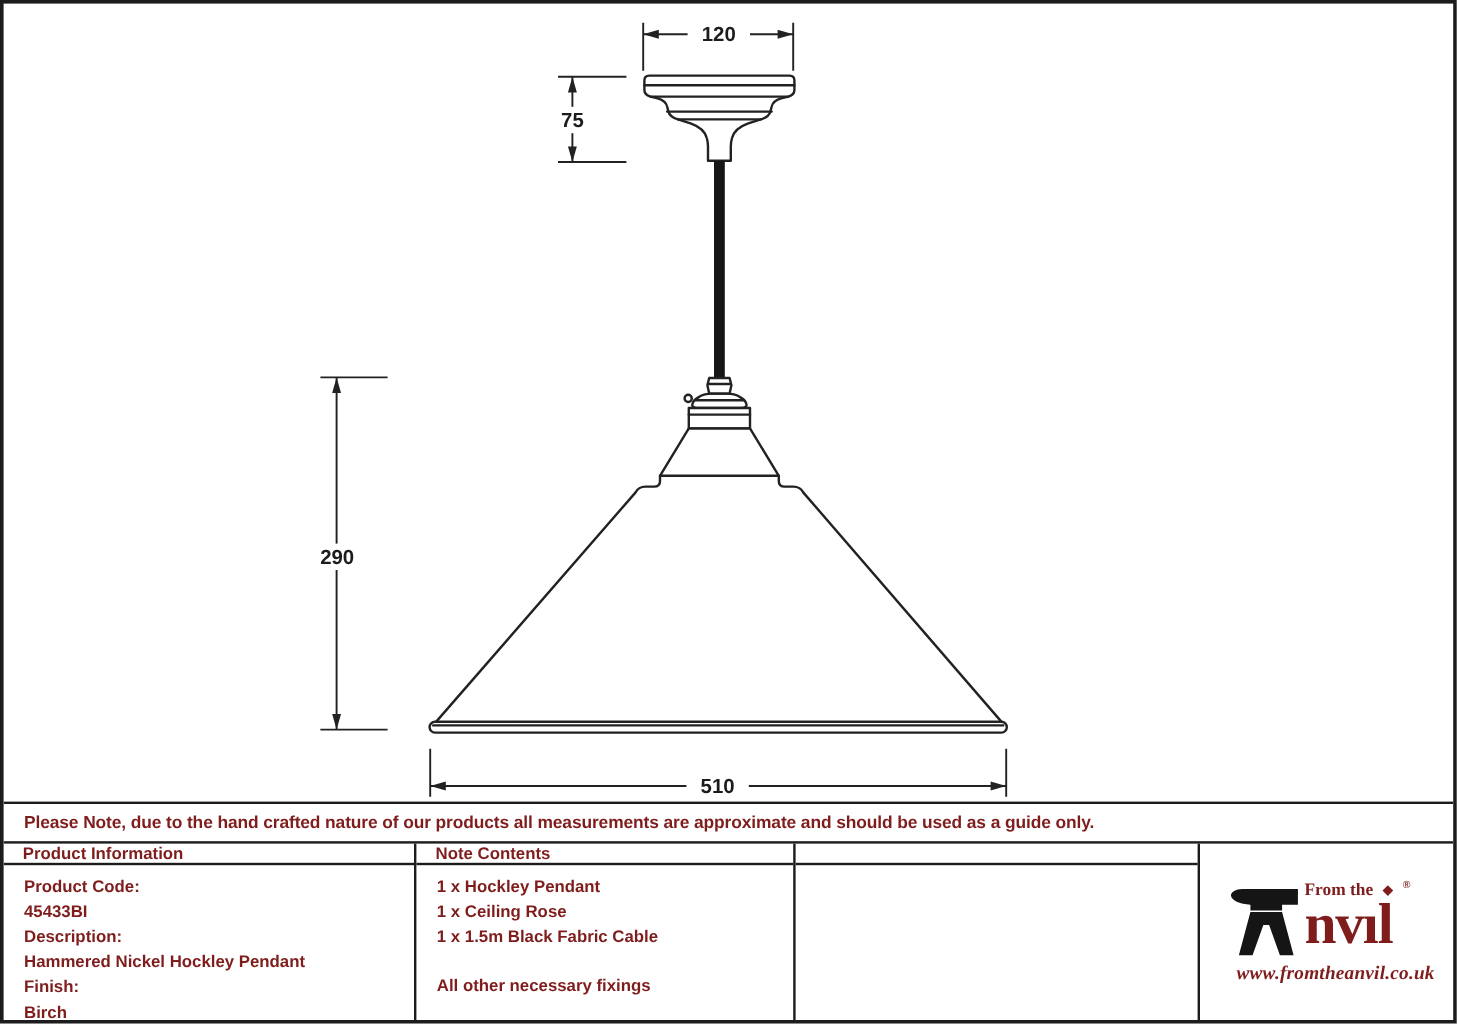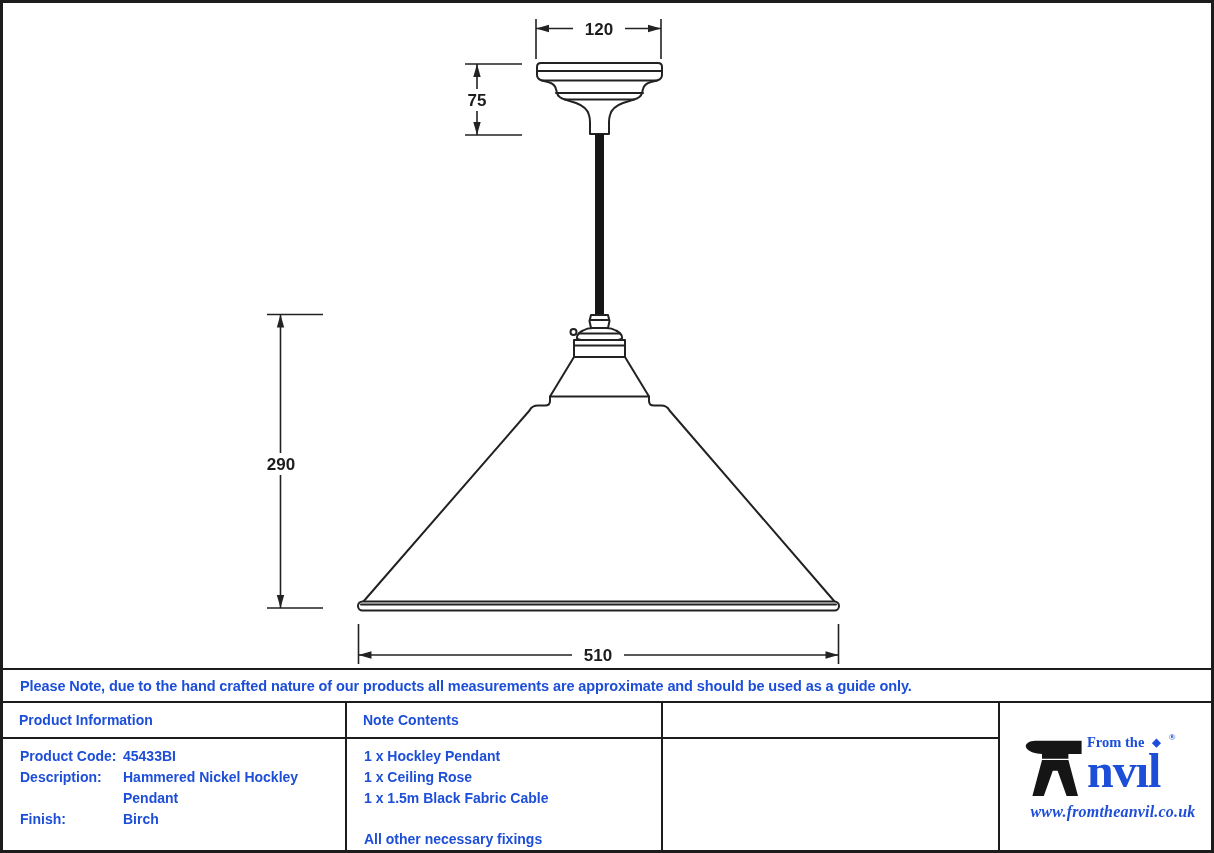--- a/index.html
+++ b/index.html
@@ -1,19 +1,19 @@
 <!DOCTYPE html>
 <html><head>
 <meta charset="utf-8">
 <style>
   html,body{margin:0;padding:0;background:#888;}
   .page{
     width:1214px;height:853px;box-sizing:border-box;background:#fff;
     border:3px solid #1c1c1c;position:relative;overflow:hidden;
-    font-family:"Liberation Sans",sans-serif;color:#1d4ed8;margin:0 auto;
+    font-family:"Liberation Sans",sans-serif;color:#7f1d1d;margin:0 auto;
   }
   .drawing{position:relative;width:1208px;height:665px;}
   .drawing svg{display:block;width:1208px;height:665px;}
   .obj{fill:none;stroke:#222;stroke-width:2;stroke-linejoin:round;stroke-linecap:round;}
   .dim line{stroke:#222;stroke-width:1.6;}
   .dim polygon{fill:#222;stroke:none;}
   .dim rect{fill:#fff;stroke:none;}
   .dim text{
     font-family:"Liberation Sans",sans-serif;font-weight:bold;font-size:17px;
     fill:#1c1c1c;text-anchor:middle;
@@ -23,26 +23,26 @@
     display:flex;align-items:center;padding-left:17px;
     font-size:14.5px;font-weight:bold;letter-spacing:-0.1px;
   }
   .info-table{display:flex;height:147px;box-sizing:border-box;}
   .col{box-sizing:border-box;border-right:2px solid #1c1c1c;height:100%;}
   .col1{width:344px;}
   .col2{width:316px;}
   .col3{width:337px;}
   .col4{width:211px;border-right:none;display:flex;align-items:center;justify-content:center;padding-left:15px;}
   .col-header{
-    height:36px;box-sizing:border-box;border-bottom:2px solid #1c1c1c;
+    height:18px;box-sizing:border-box;border-bottom:2px solid #1c1c1c;
     display:flex;align-items:center;padding-left:16px;
     font-size:14px;font-weight:bold;
   }
   .col-body{padding:7px 8px 0 17px;font-size:14px;font-weight:bold;line-height:21px;}
-  .pi-row{display:flex;}
+  .pi-row{display:flex;flex-direction:column;}
   .pi-label{width:103px;flex:none;}
   .pack-footer{margin-top:20px;}
   
   .logo{position:relative;width:178px;}
   .logo-top{display:flex;align-items:flex-start;}
   .anvil-svg{width:60px;height:63px;flex:none;margin-top:3px;}
   .logo-right{margin-left:3px;}
   .from-row{
     display:flex;align-items:flex-start;gap:8px;
     font-family:"Liberation Serif",serif;font-weight:bold;font-size:14.5px;

